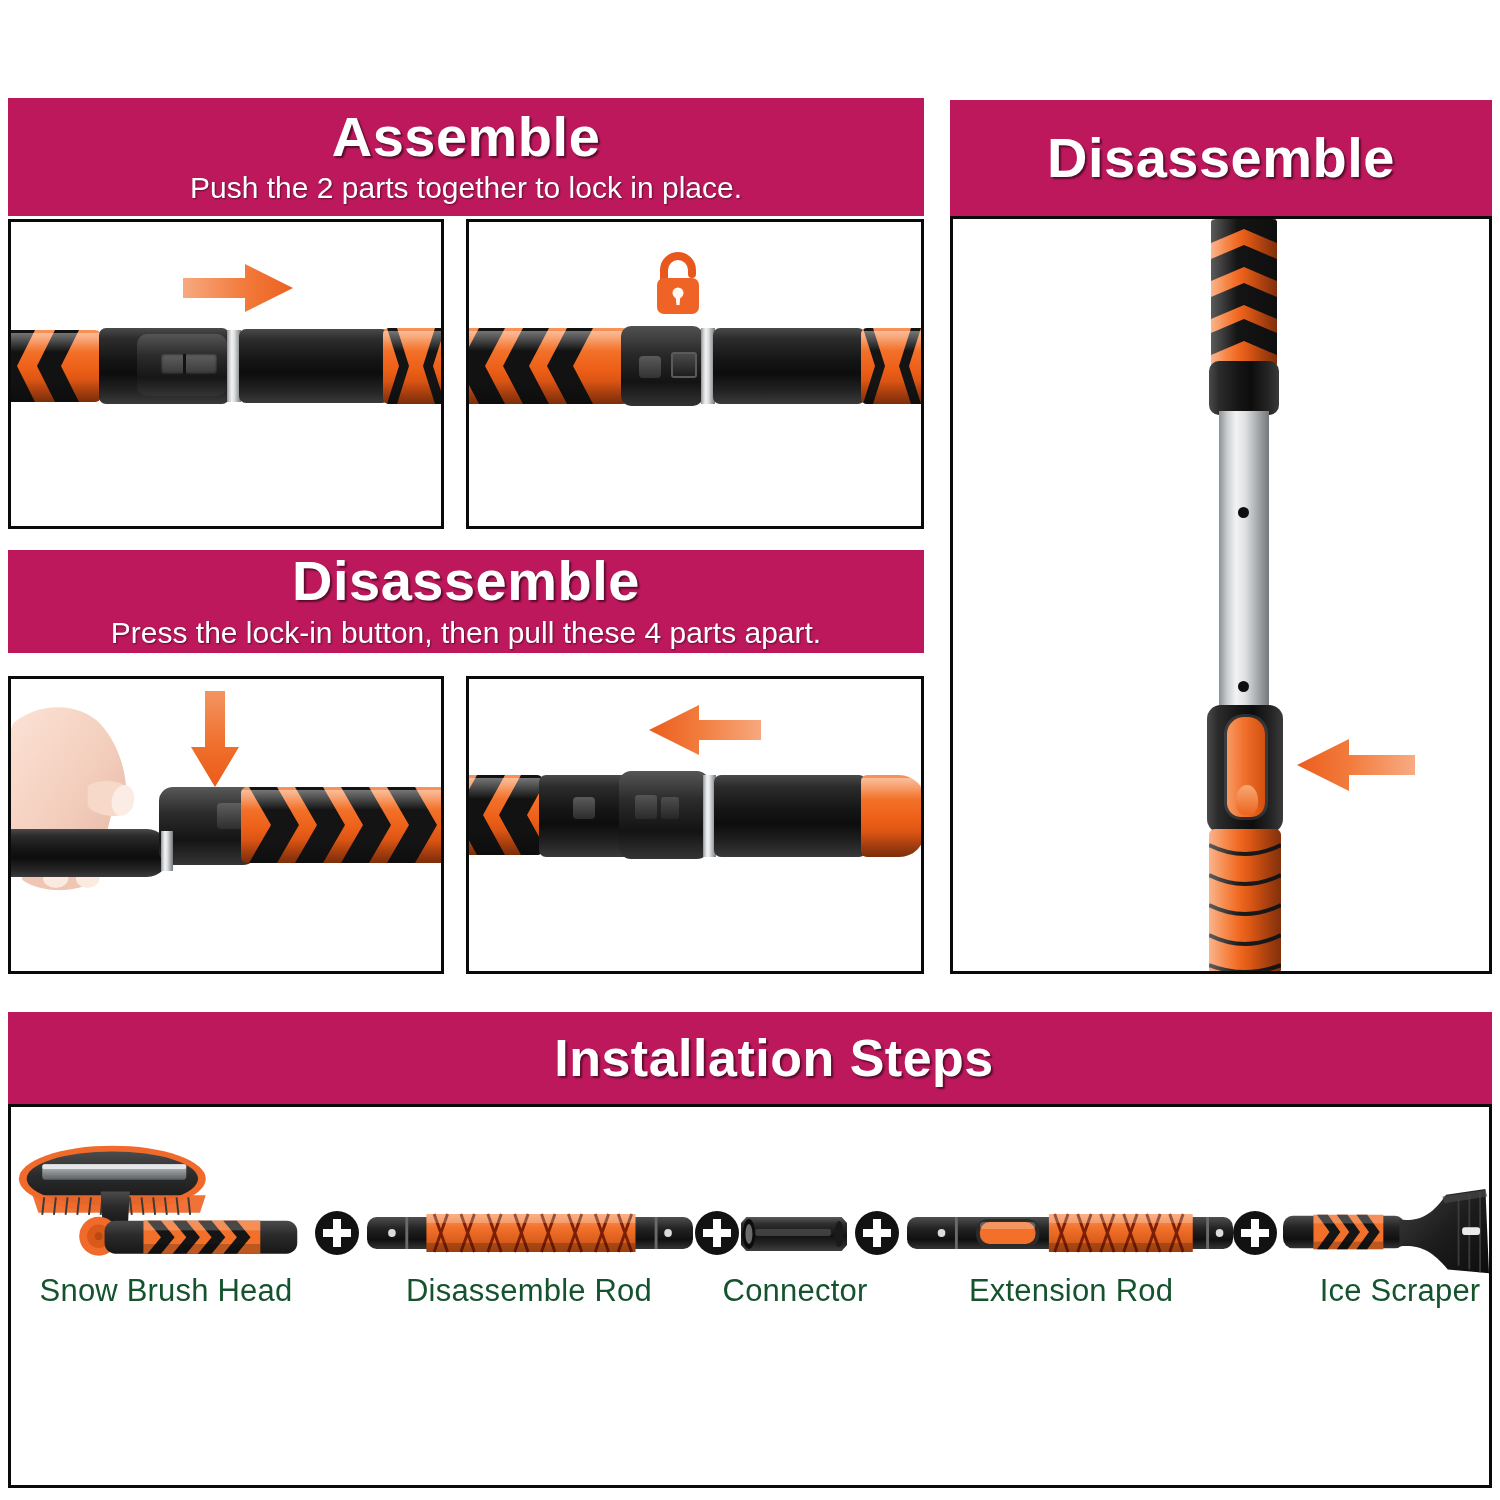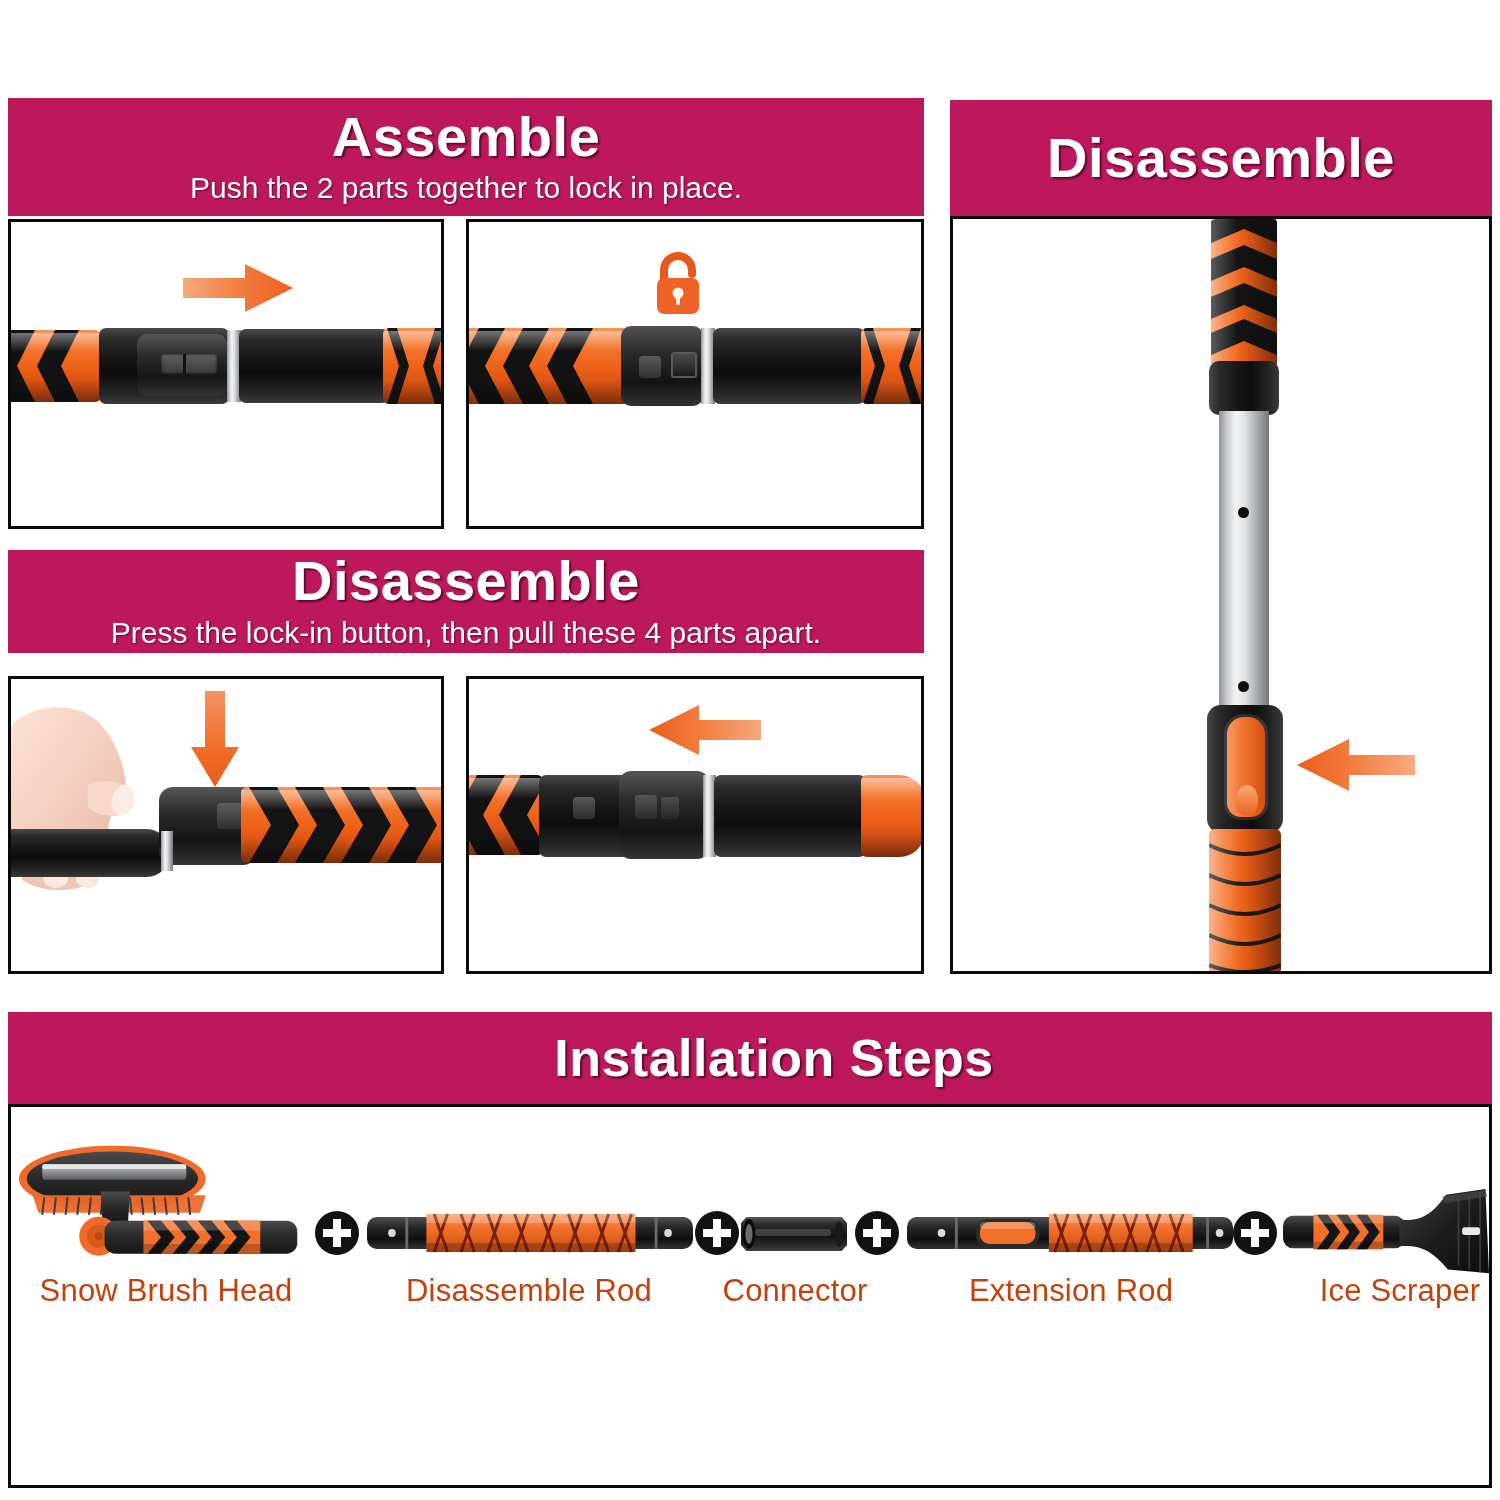--- a/index.html
+++ b/index.html
@@ -87,21 +87,21 @@
   }
   .shadeband {
     position:absolute; left:0; right:0; bottom:0; height:30%;
     background: linear-gradient(to top, rgba(0,0,0,.30), rgba(0,0,0,0));
     pointer-events:none;
   }
   .plus-icon { position: absolute; }
   .part-label {
     position: absolute;
     text-align: center;
-    color: #c2410c;
+    color: #14532d;
     font-size: 31px;
     letter-spacing: .2px;
     white-space: nowrap;
   }
 </style>
 </head>
 <body>
 
 <div class="page">
 

